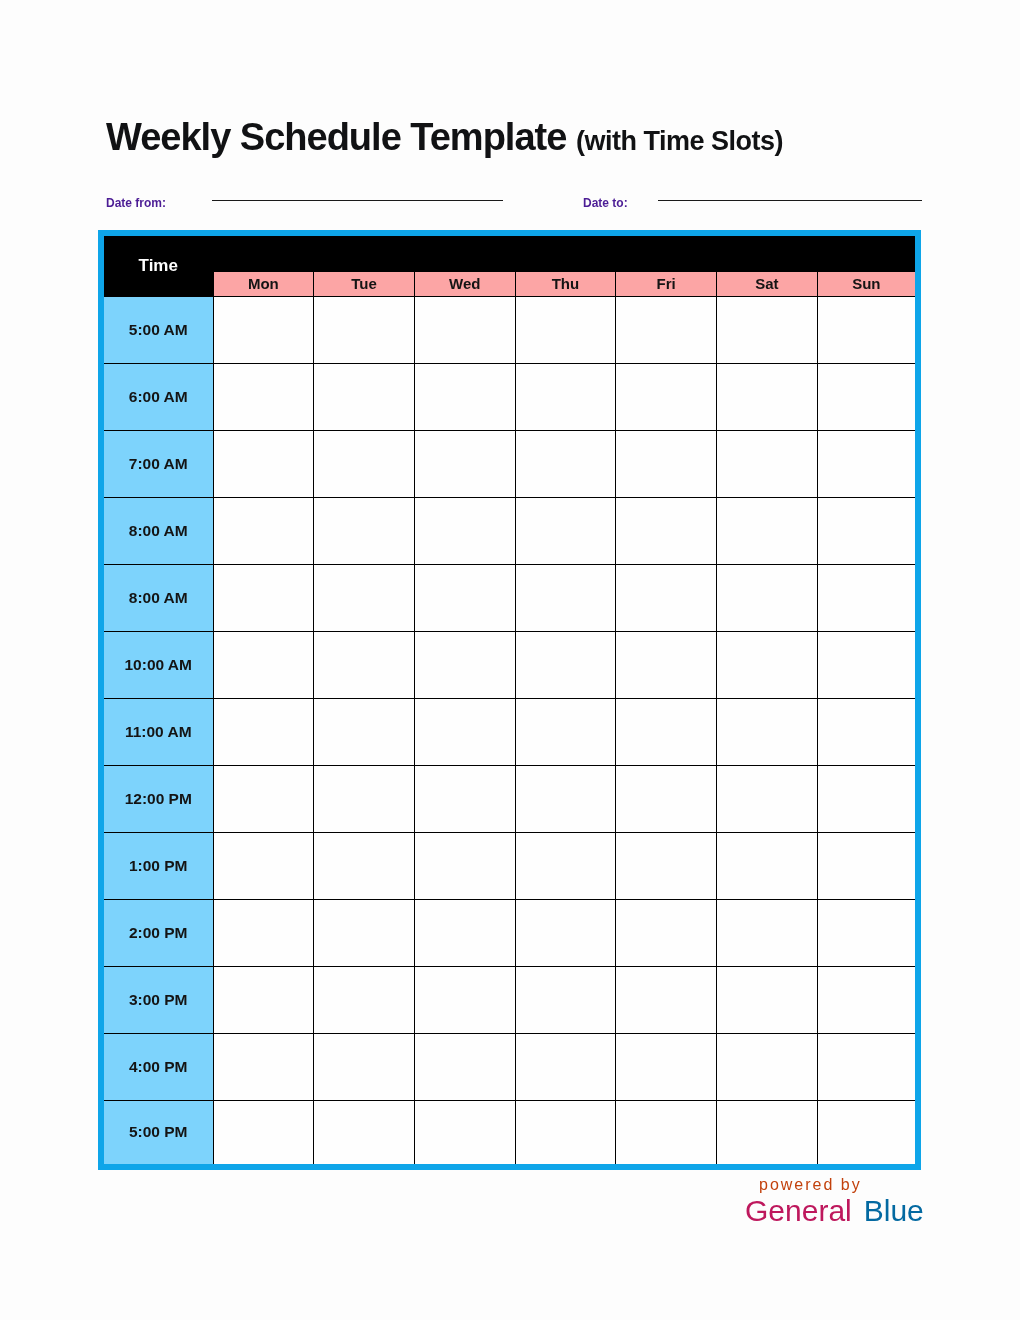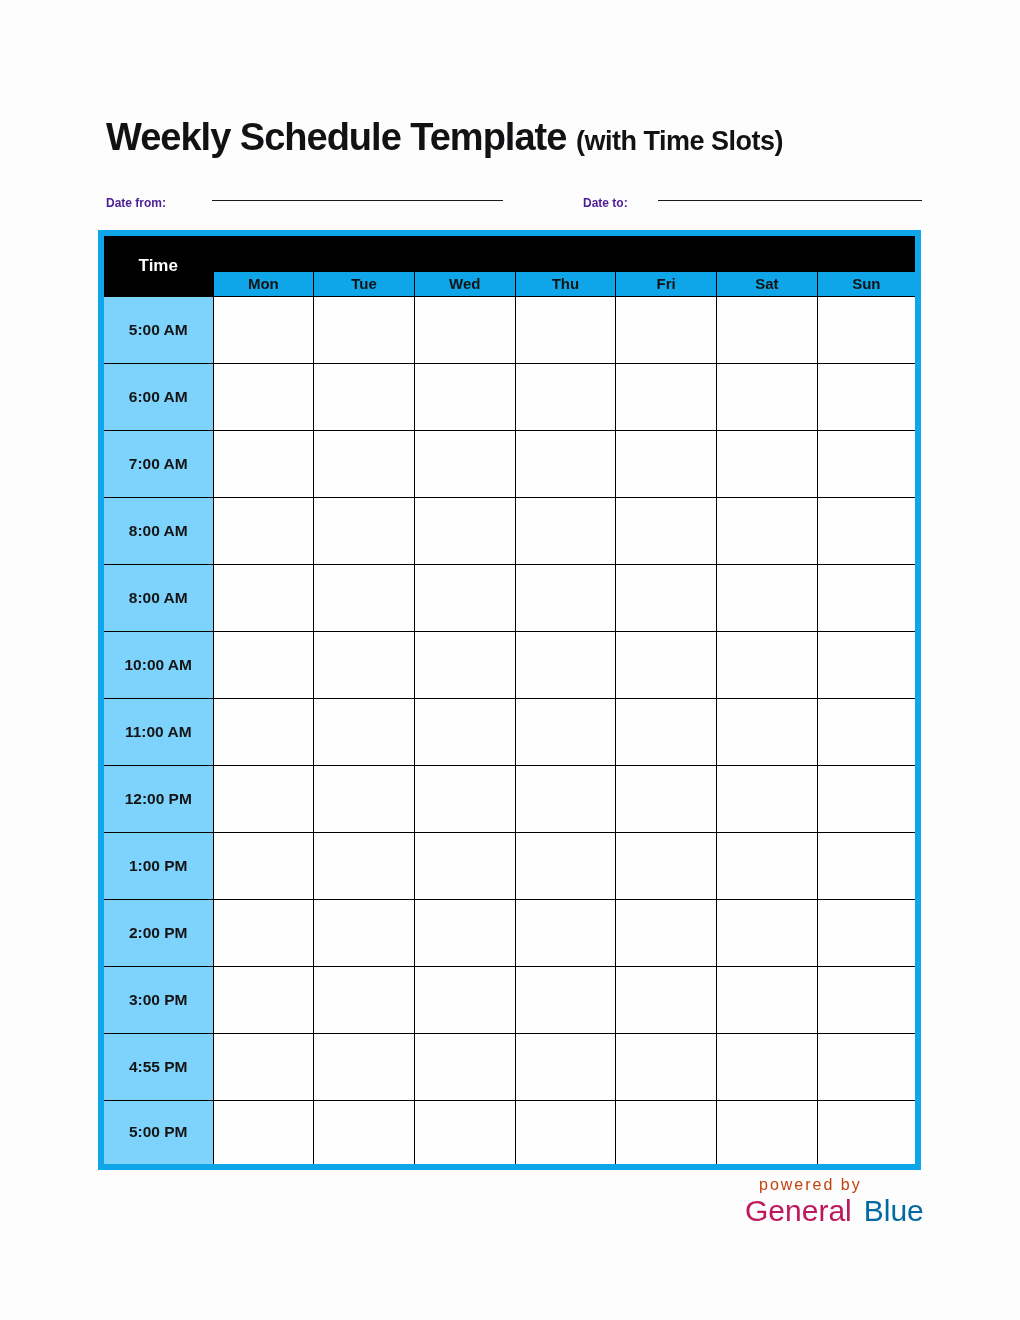--- a/index.html
+++ b/index.html
@@ -84,21 +84,21 @@
     font-weight: bold;
     text-align: center;
     vertical-align: middle;
     border-color: #000;
   }
   th.black-band {
     background: #000;
     border-color: #000;
   }
   th.day-header {
-    background: #0ea5e9;
+    background: #fca5a5;
     color: #141414;
     font-size: 15px;
     font-weight: bold;
     text-align: center;
     vertical-align: middle;
   }
   th.time-slot {
     background: #7dd3fc;
     color: #141414;
     font-size: 15.5px;
@@ -279,21 +279,21 @@
           <th class="time-slot">3:00 PM</th>
           <td class="schedule-cell"></td>
           <td class="schedule-cell"></td>
           <td class="schedule-cell"></td>
           <td class="schedule-cell"></td>
           <td class="schedule-cell"></td>
           <td class="schedule-cell"></td>
           <td class="schedule-cell"></td>
         </tr>
         <tr class="slot-row">
-          <th class="time-slot">4:55 PM</th>
+          <th class="time-slot">4:00 PM</th>
           <td class="schedule-cell"></td>
           <td class="schedule-cell"></td>
           <td class="schedule-cell"></td>
           <td class="schedule-cell"></td>
           <td class="schedule-cell"></td>
           <td class="schedule-cell"></td>
           <td class="schedule-cell"></td>
         </tr>
         <tr class="slot-row">
           <th class="time-slot">5:00 PM</th>

